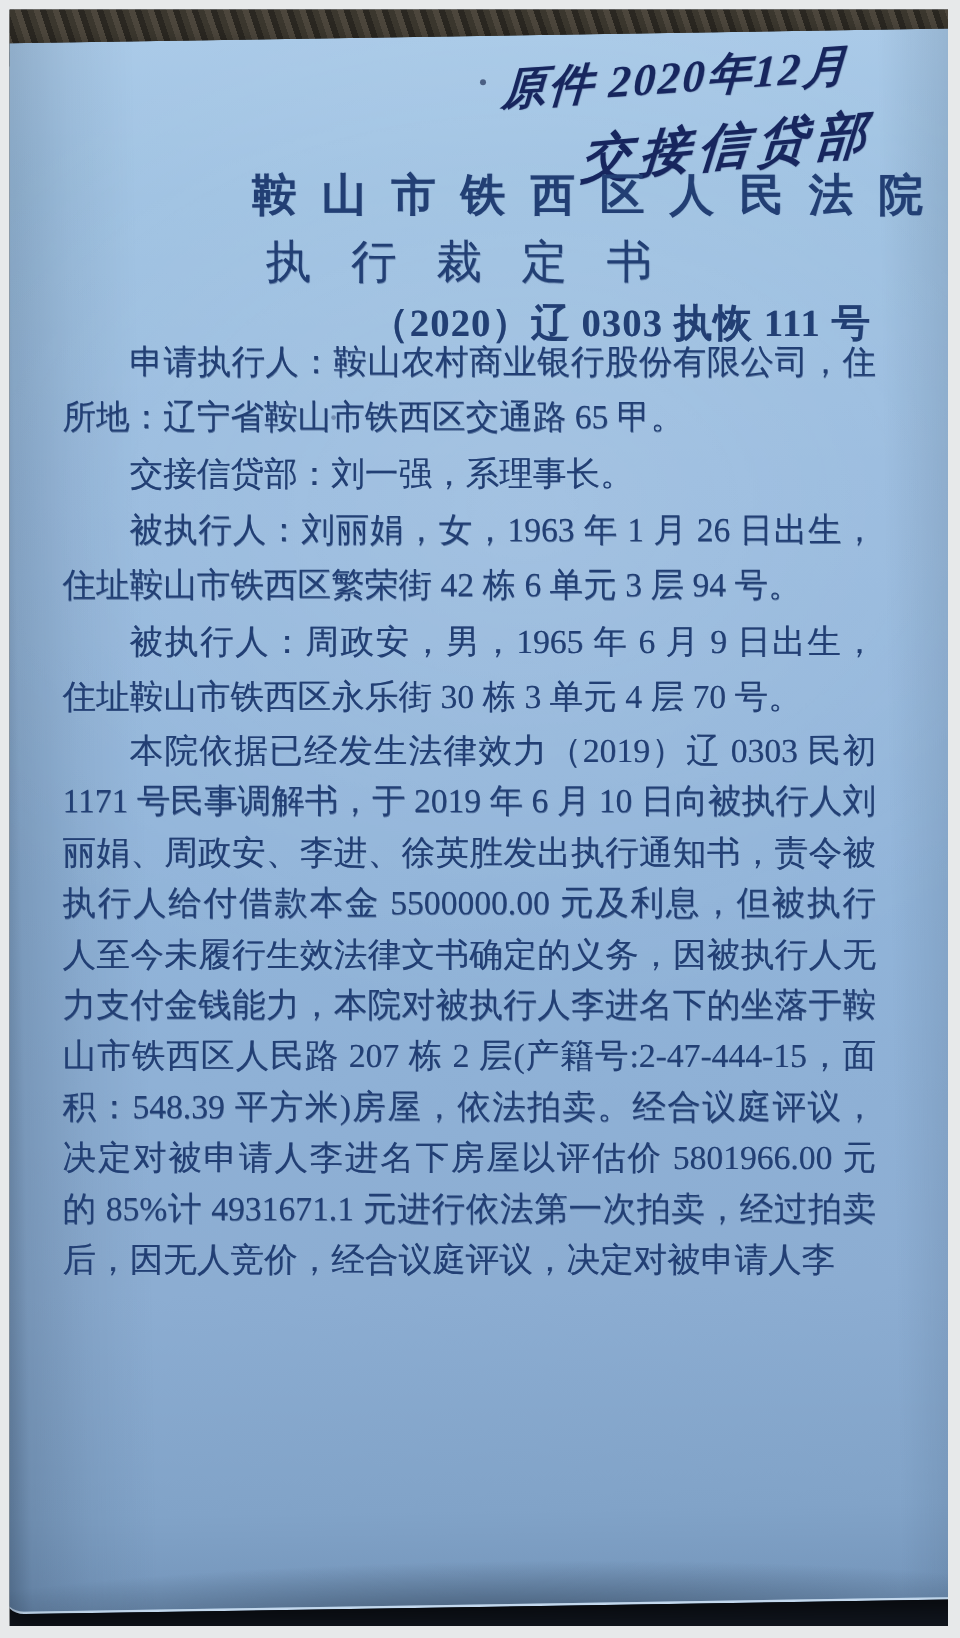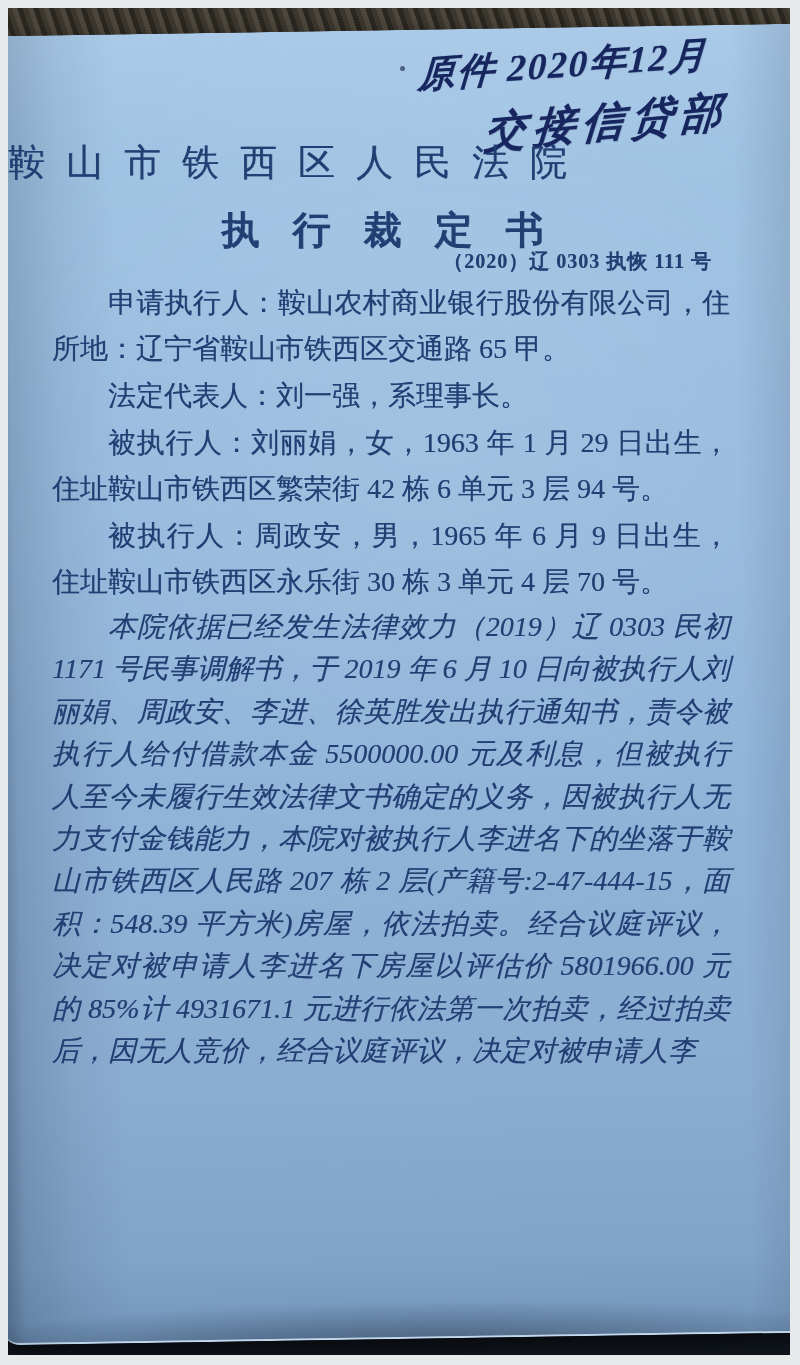--- a/index.html
+++ b/index.html
@@ -17,33 +17,33 @@
     background:
       radial-gradient(120% 55% at 55% 30%, rgba(255,255,255,0.12), rgba(255,255,255,0) 60%),
       radial-gradient(90% 70px at 50% 101%, rgba(8,18,30,0.45), rgba(8,18,30,0) 70%),
       linear-gradient(90deg, rgba(22,38,58,0.45) 0%, rgba(22,38,58,0.18) 3%, rgba(22,38,58,0.07) 9%, rgba(22,38,58,0) 16%, rgba(22,38,58,0) 92%, rgba(22,38,58,0.14) 100%),
       linear-gradient(180deg,#aacae8 0%,#9fc2e2 10%,#97bade 28%,#91b4d9 55%,#8cadd2 80%,#81a3c8 94%,#7495ba 100%);}
   .content{position:absolute;inset:0;color:#223f74;}
   .hw{position:absolute;color:#17265e;font-style:italic;font-weight:700;white-space:nowrap;
       text-shadow:0.4px 0.4px 0.8px rgba(16,30,80,0.55);}
   .hw1{left:410px;top:32px;font-size:37px;letter-spacing:2px;transform:rotate(-4deg) skewX(-7deg);}
   .hw2{left:476px;top:86px;font-size:42px;letter-spacing:7px;transform:rotate(-5deg) skewX(-9deg);}
-  .court{position:absolute;top:130px;left:0;right:0;margin:0;text-align:left;
-         font-size:37px;font-weight:400;letter-spacing:21px;
+  .court{position:absolute;top:130px;left:0;right:0;margin:0;text-align:right;
+         font-size:37px;font-weight:700;letter-spacing:21px;
          text-shadow:0.4px 0.4px 0.6px rgba(30,55,105,0.55);}
-  .title{position:absolute;top:181px;left:0;right:0;margin:16px;text-align:center;
-         font-size:38px;font-weight:700;letter-spacing:33px;
+  .title{position:absolute;top:181px;left:0;right:0;margin:4px;text-align:center;
+         font-size:38px;font-weight:400;letter-spacing:33px;
          text-shadow:0.4px 0.4px 0.6px rgba(30,55,105,0.55);}
-  .caseno{position:absolute;top:240px;right:78px;font-size:20px;font-weight:700;letter-spacing:1px;
+  .caseno{position:absolute;top:240px;right:64px;font-size:32px;font-weight:700;letter-spacing:1px;
           text-shadow:0.3px 0.3px 0.5px rgba(30,55,105,0.5);}
   .bodytext{position:absolute;top:272px;left:44px;right:60px;}
   .bodytext p{margin:0 0 1px 0;font-size:28px;line-height:46px;text-indent:2em;
               text-align:justify;text-align-last:left;
               text-shadow:0.35px 0.35px 0.5px rgba(32,60,110,0.55);}
-  .bodytext p.dense{line-height:42.4px;font-style:italic;}
+  .bodytext p.dense{line-height:42.4px;}
   .speck{position:absolute;width:5px;height:5px;border-radius:50%;background:rgba(25,40,80,0.65);}
   .speck1{left:392px;top:58px;}
   .speck2{left:268px;top:338px;width:4px;height:4px;background:rgba(25,40,80,0.35);}
 </style>
 </head>
 <body>
 
 <div class="frame">
   <div class="photo">
     <div class="top-band"></div>
@@ -51,20 +51,20 @@
     <div class="content">
       <div class="speck speck1"></div>
       <div class="speck speck2"></div>
       <div class="hw hw1">原件 2020年12月</div>
       <div class="hw hw2">交接信贷部</div>
       <h1 class="court">鞍山市铁西区人民法院</h1>
       <h2 class="title">执行裁定书</h2>
       <div class="caseno">（2020）辽 0303 执恢 111 号</div>
       <div class="bodytext">
         <p>申请执行人：鞍山农村商业银行股份有限公司，住所地：辽宁省鞍山市铁西区交通路 65 甲。</p>
-        <p>法定代表人：刘一强，系理事长。</p>
-        <p>被执行人：刘丽娟，女，1963 年 1 月 29 日出生，住址鞍山市铁西区繁荣街 42 栋 6 单元 3 层 94 号。</p>
+        <p>交接信贷部：刘一强，系理事长。</p>
+        <p>被执行人：刘丽娟，女，1963 年 1 月 26 日出生，住址鞍山市铁西区繁荣街 42 栋 6 单元 3 层 94 号。</p>
         <p>被执行人：周政安，男，1965 年 6 月 9 日出生，住址鞍山市铁西区永乐街 30 栋 3 单元 4 层 70 号。</p>
         <p class="dense">本院依据已经发生法律效力（2019）辽 0303 民初 1171 号民事调解书，于 2019 年 6 月 10 日向被执行人刘丽娟、周政安、李进、徐英胜发出执行通知书，责令被执行人给付借款本金 5500000.00 元及利息，但被执行人至今未履行生效法律文书确定的义务，因被执行人无力支付金钱能力，本院对被执行人李进名下的坐落于鞍山市铁西区人民路 207 栋 2 层(产籍号:2-47-444-15，面积：548.39 平方米)房屋，依法拍卖。经合议庭评议，决定对被申请人李进名下房屋以评估价 5801966.00 元的 85%计 4931671.1 元进行依法第一次拍卖，经过拍卖后，因无人竞价，经合议庭评议，决定对被申请人李</p>
       </div>
     </div>
   </div>
 </div>
 
 </body></html>

